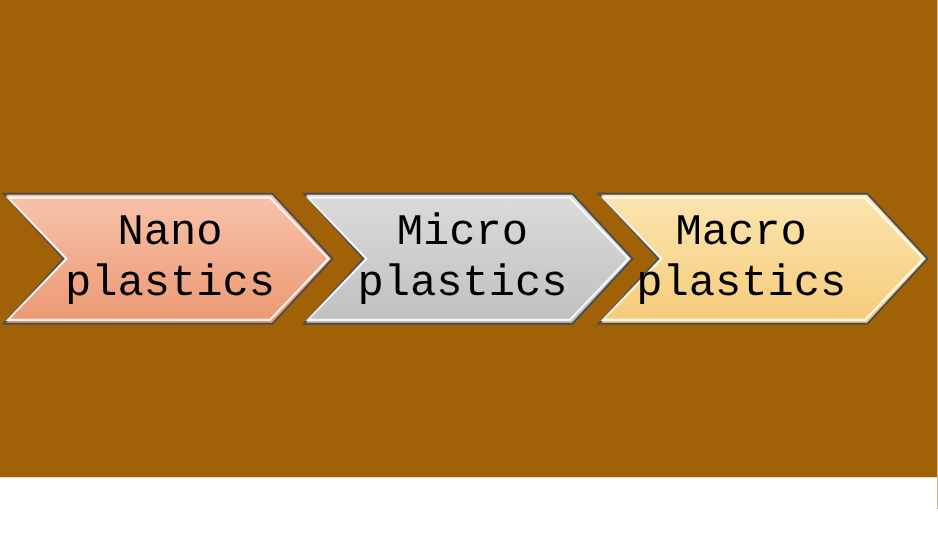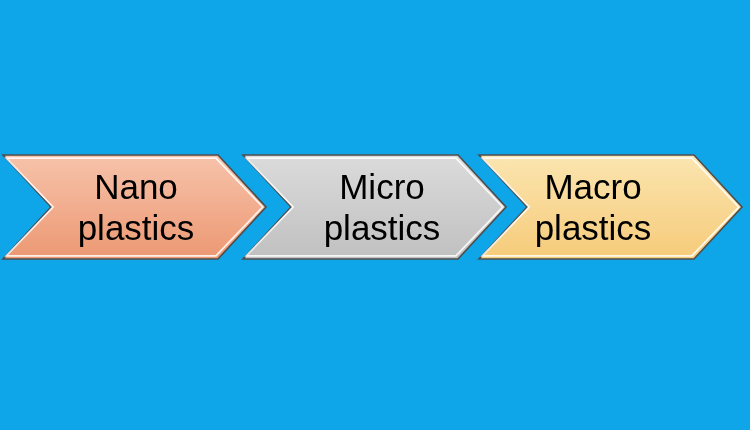--- a/index.html
+++ b/index.html
@@ -3,24 +3,24 @@
 <meta charset="utf-8">
 <style>
   html, body {
     margin: 0;
     padding: 0;
     background: #ffffff;
   }
   .canvas {
     position: relative;
     width: 750px;
-    height: 430px;
-    background: #0ea5e9;
+    height: 382px;
+    background: #a16207;
     overflow: hidden;
-    font-family: Liberation Sans, sans-serif;
+    font-family: Liberation Mono, monospace;
   }
   .flow-svg {
     position: absolute;
     left: 0;
     top: 0;
     width: 750px;
     height: 430px;
     display: block;
   }
   .chevron-label {
@@ -32,21 +32,21 @@
     align-items: center;
     justify-content: center;
     text-align: center;
     color: #000000;
     font-size: 35px;
     line-height: 41px;
     letter-spacing: 0px;
     user-select: none;
   }
   .label-nano  { left: 41px;  }
-  .label-micro { left: 287px; }
+  .label-micro { left: 275px; }
   .label-macro { left: 498px; }
 </style>
 </head>
 <body>
 
 <div class="canvas">
 
   <svg class="flow-svg" viewBox="0 0 750 430" xmlns="http://www.w3.org/2000/svg" aria-hidden="true">
     <defs>
       <linearGradient id="grad-nano" x1="0" y1="0" x2="0" y2="1">

